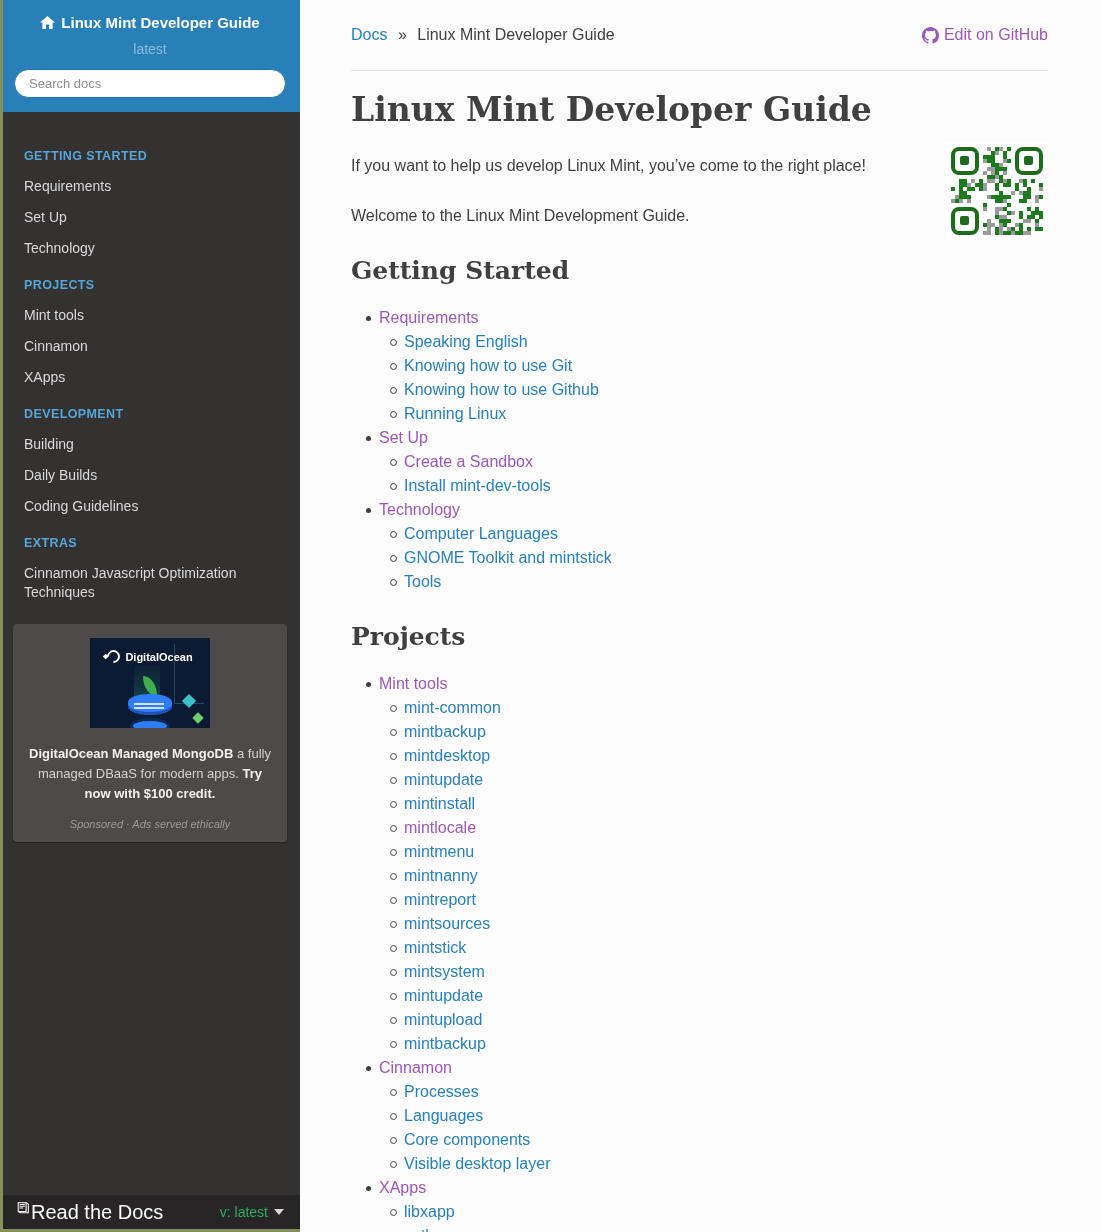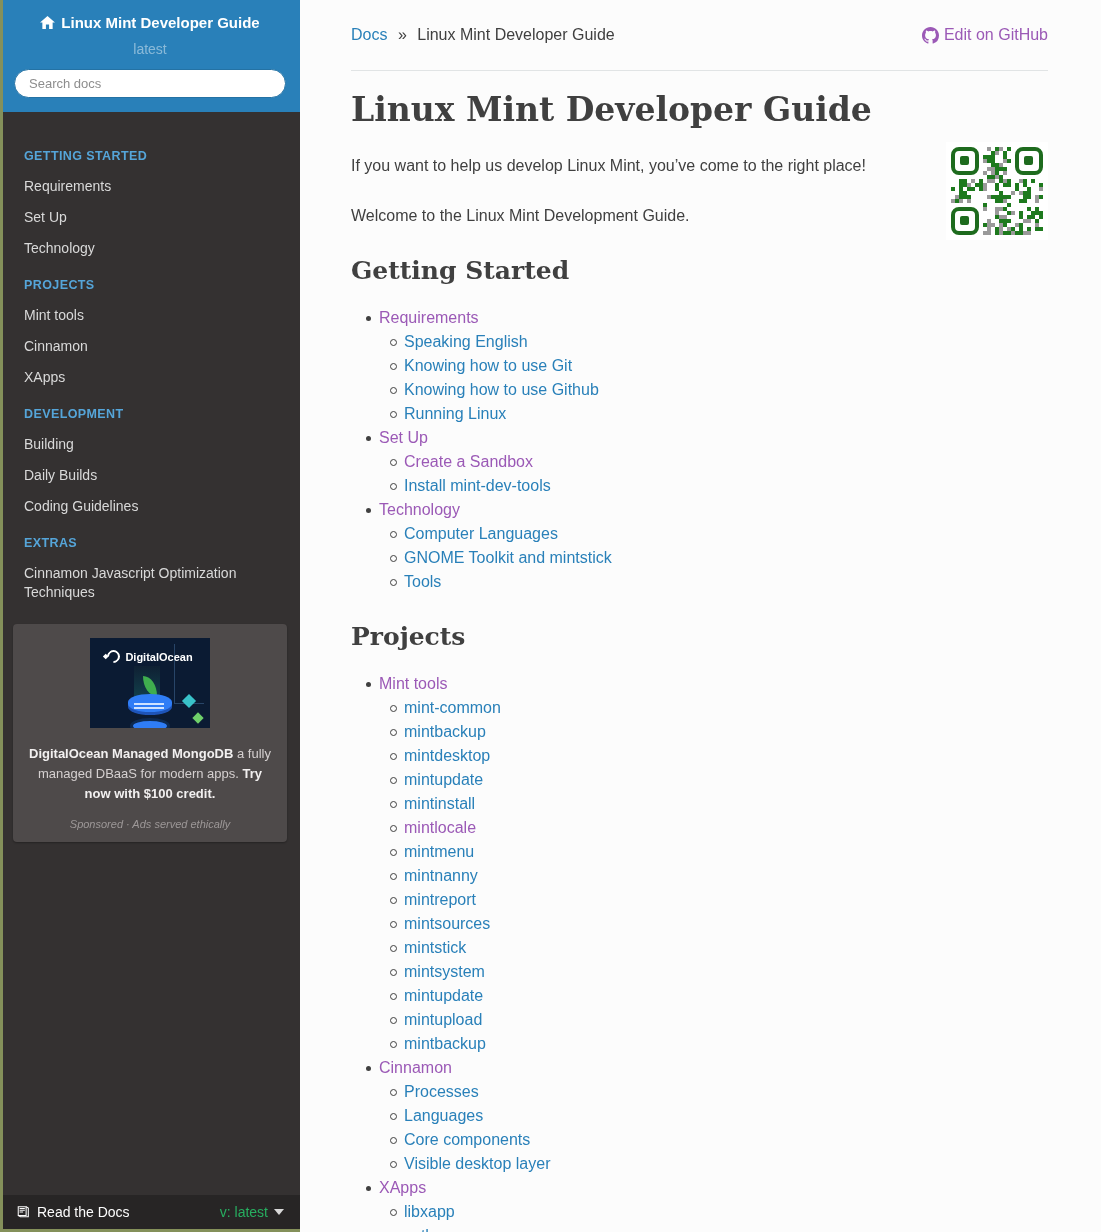--- a/index.html
+++ b/index.html
@@ -52,21 +52,21 @@
   .ad-text { color:#d5d0d0; font-size:13px; line-height:20px; }
   .ad-text b { color:#f2f0f0; }
   .ad-sponsor { color:#9d9898; font-size:11px; font-style:italic; margin-top:14px; }
 
   
   .side-footer {
     position:absolute; left:0; bottom:0; width:300px; height:37px; background:#272525;
     display:flex; align-items:center; justify-content:space-between; padding:0 16px;
     border-bottom:3px solid #84905a;
   }
-  .rtd-label { color:#fcfcfc; font-size:14px; display:inline-flex; align-items:center; gap:6px; cursor:pointer; }
+  .rtd-label { color:#fcfcfc; font-size:20px; display:inline-flex; gap:0; cursor:pointer; }
   .ver-toggle { color:#27ae60; font-size:14px; display:inline-flex; align-items:center; gap:6px; cursor:pointer; }
   .caret-down { width:0; height:0; border-left:5px solid transparent; border-right:5px solid transparent; border-top:6px solid #d9d9d9; }
 
   
   .main { position:absolute; left:300px; top:0; width:801px; height:1232px; background:#fcfcfc; padding:26px 53px 0 51px; overflow:hidden; }
   .crumb-row { display:flex; justify-content:space-between; align-items:flex-start; font-size:16px; }
   .crumb a.docs-link { color:#2980b9; text-decoration:none; cursor:pointer; }
   .crumb .sep { color:#404040; margin:0 6px; }
   .edit-link { color:#9b59b6; text-decoration:none; display:inline-flex; align-items:center; gap:5px; cursor:pointer; font-size:16px; }
   hr.head-rule { border:none; border-top:1px solid #e1e4e5; margin:26px 0 0; }

